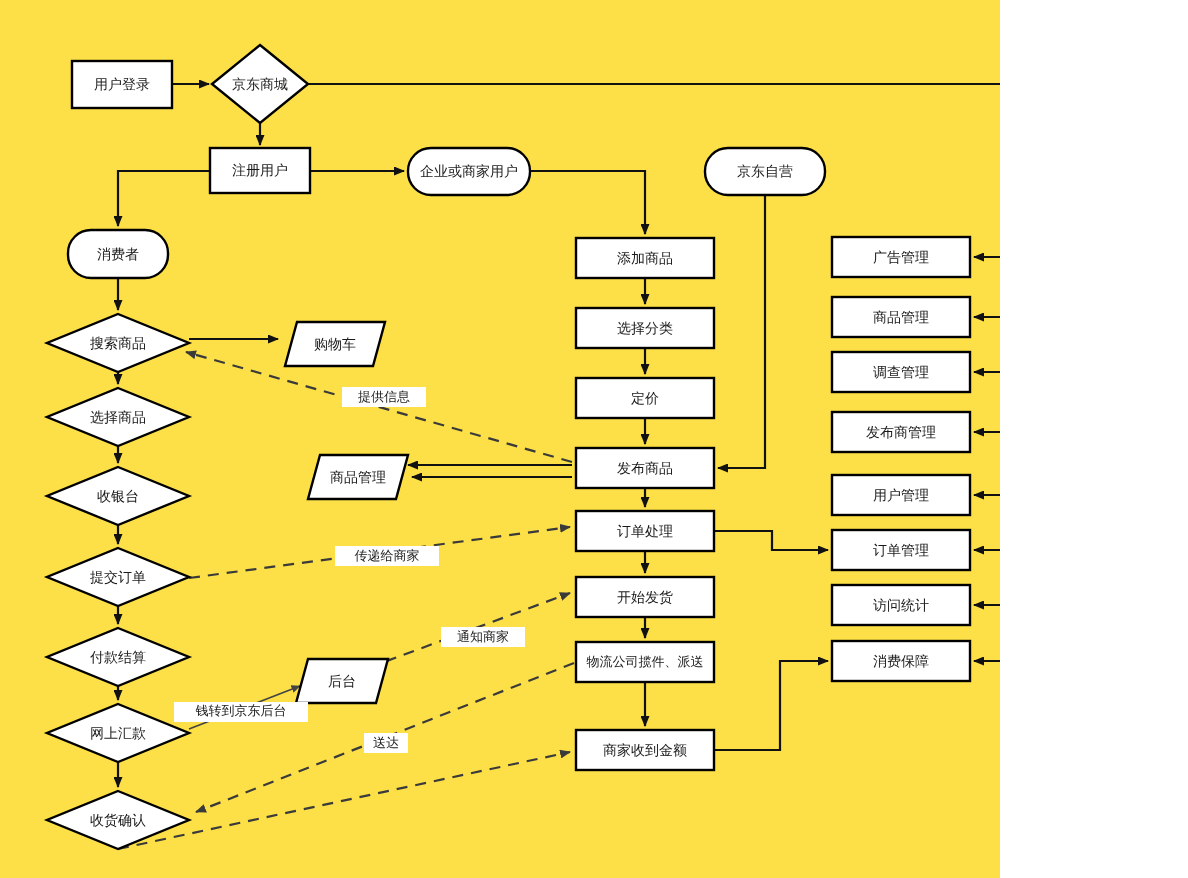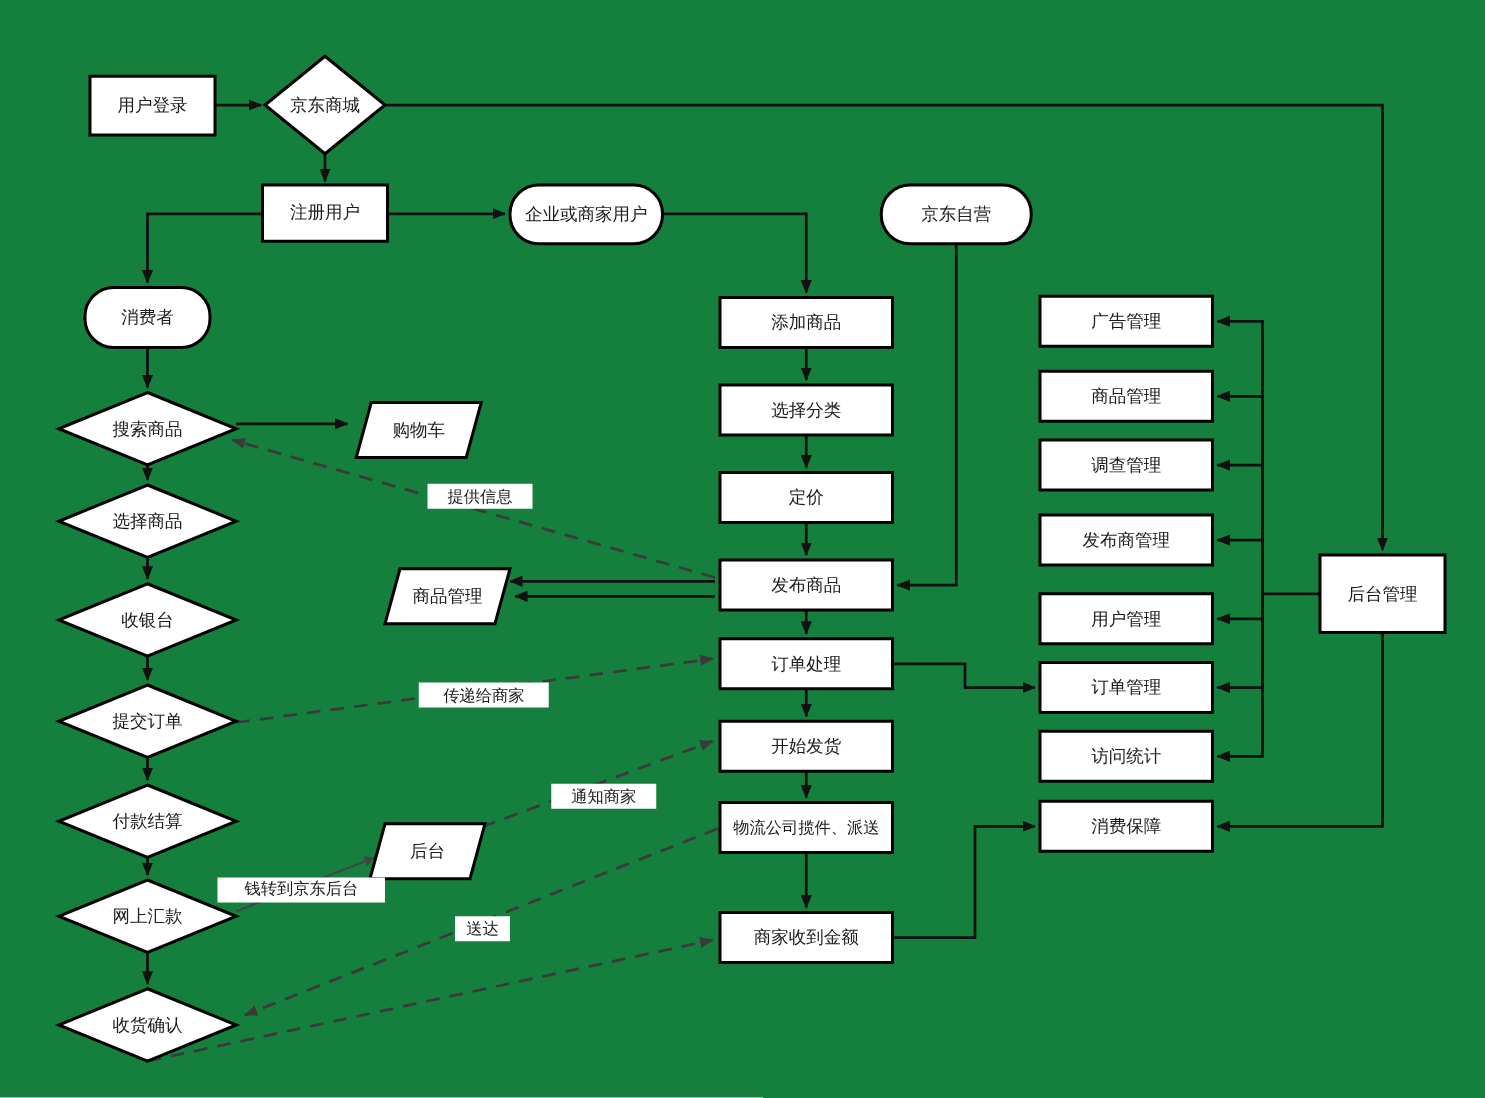--- a/index.html
+++ b/index.html
@@ -1,17 +1,17 @@
 <!DOCTYPE html>
 <html><head>
 <meta charset="utf-8">
 <style>
   html,body{margin:0;padding:0;background:#ffffff;}
   body{font-family:"Liberation Sans","DejaVu Sans",sans-serif;}
-  #stage{position:relative;width:1188px;height:878px;background:#15803d;overflow:hidden;}
+  #stage{position:relative;width:1000px;height:878px;background:#fde047;overflow:hidden;}
   svg{position:absolute;left:0;top:0;width:1188px;height:878px;}
   .shp{fill:#ffffff;stroke:#000000;stroke-width:2.4;}
   .lbl{font-family:"Liberation Sans","DejaVu Sans",sans-serif;font-size:14px;fill:#1a1a1a;
        text-anchor:middle;dominant-baseline:middle;}
   .edge{fill:none;stroke:#111111;stroke-width:2.2;}
   .edge-thin{fill:none;stroke:#444444;stroke-width:1.6;}
   .edge-dash{fill:none;stroke:#3a3a3a;stroke-width:2.2;stroke-dasharray:11 8;}
   .elbl{font-family:"Liberation Sans","DejaVu Sans",sans-serif;font-size:13px;fill:#1a1a1a;
         text-anchor:middle;dominant-baseline:middle;}
 </style>

